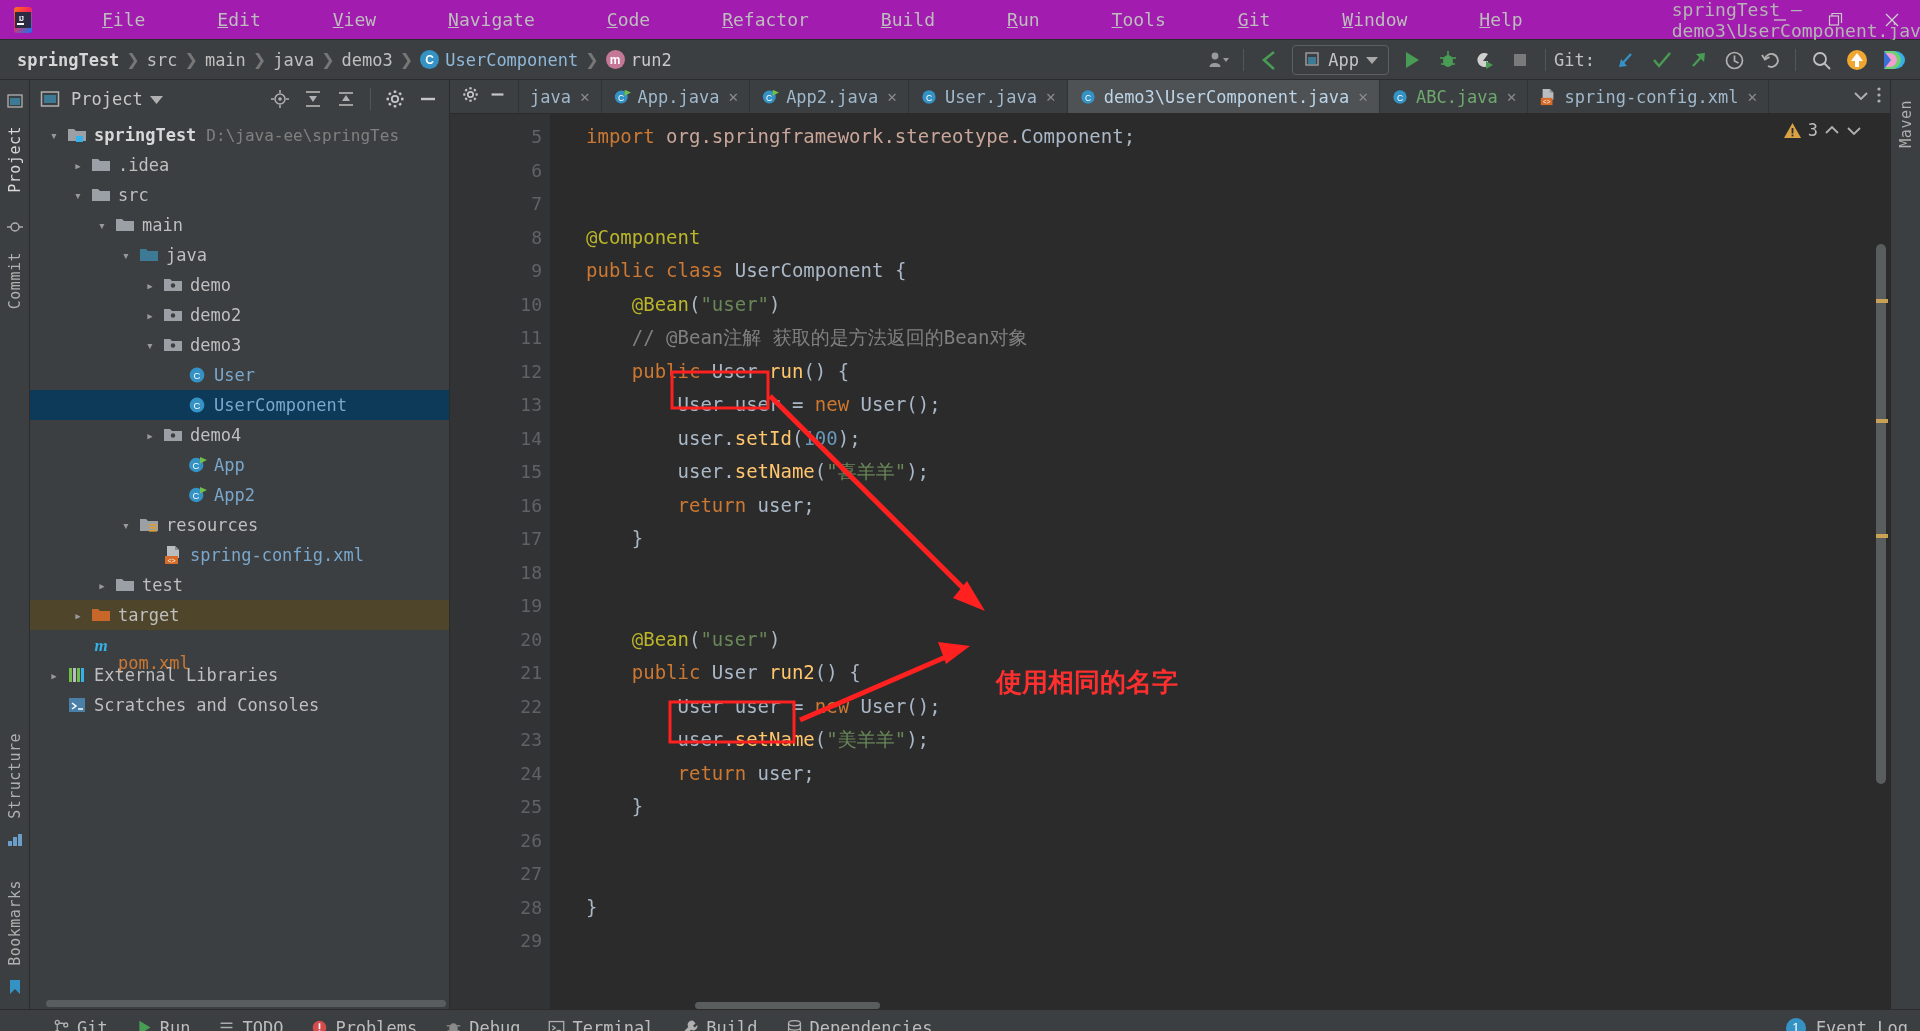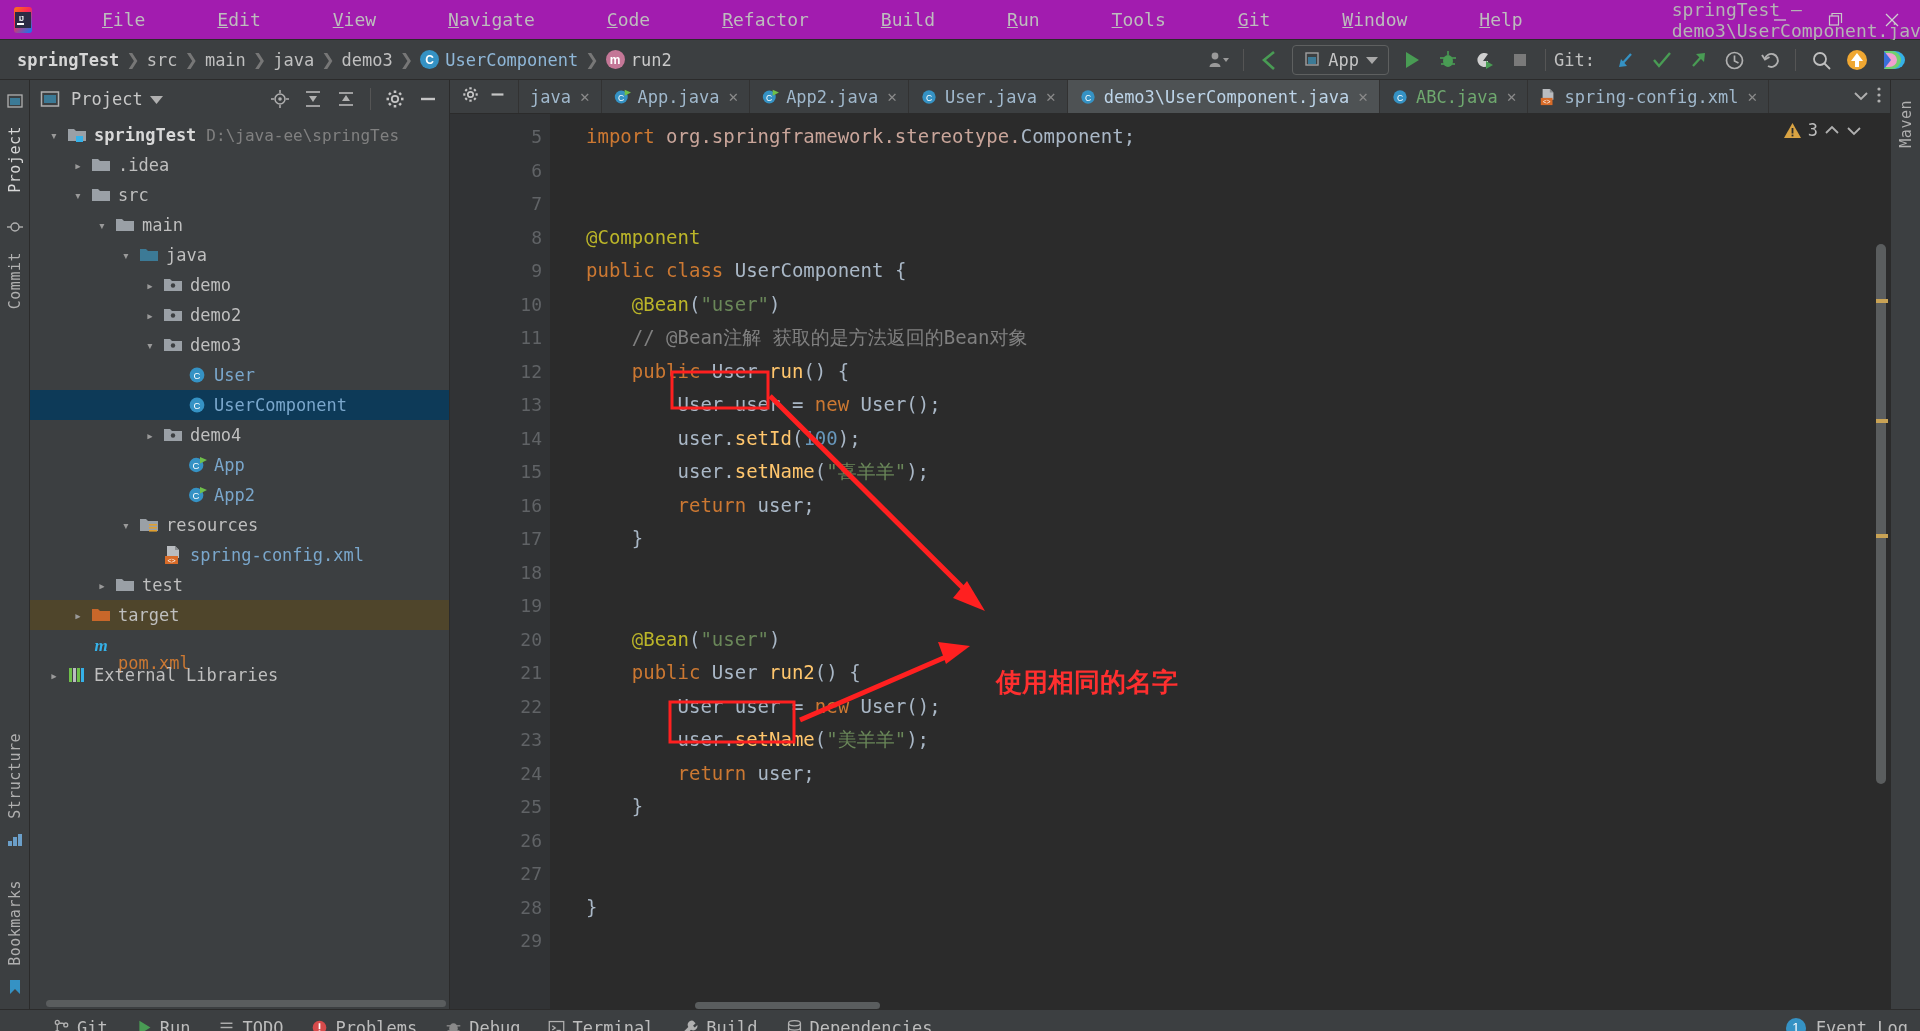--- a/index.html
+++ b/index.html
@@ -829,20 +829,31 @@
             <span class="arrow">▸</span>
             <span class="ticon">
               <svg width="20" height="20" viewBox="0 0 20 20">
                 <rect x="2" y="3" width="3" height="14" fill="#6fbf4a"></rect>
                 <rect x="6" y="3" width="3" height="14" fill="#b9bcc0"></rect>
                 <rect x="10" y="3" width="3" height="14" fill="#6fbf4a"></rect>
                 <rect x="14" y="3" width="3" height="14" fill="#35b1e8"></rect>
               </svg>
             </span>
             <span class="tname ">External Libraries</span>
+          </div>
+          <div class="trow" style="padding-left: 14px;">
+            <span class="arrow none"></span>
+            <span class="ticon">
+              <svg width="20" height="20" viewBox="0 0 20 20">
+                <rect x="2" y="3" width="16" height="14" fill="#4a7fa8"></rect>
+                <polyline points="5,8 9,11 5,14" fill="none" stroke="#ffffff" stroke-width="1.5"></polyline>
+                <line x1="11" y1="14" x2="16" y2="14" stroke="#ffffff" stroke-width="1.5"></line>
+              </svg>
+            </span>
+            <span class="tname ">Scratches and Consoles</span>
           </div>
         </div>
       <div class="pp-hscroll"></div>
     </div>
 
     <div class="editor-wrap">
       <div class="tabbar" id="tabbar">
           <div style="display: flex; align-items: center; gap: 10px; padding: 0px 12px; border-right: 1px solid rgb(50, 50, 50);">
             <span><svg width="17" height="17" viewBox="0 0 20 20">
                 <circle cx="10" cy="10" r="3.2" fill="none" stroke="#c5c5c5" stroke-width="2"></circle>

